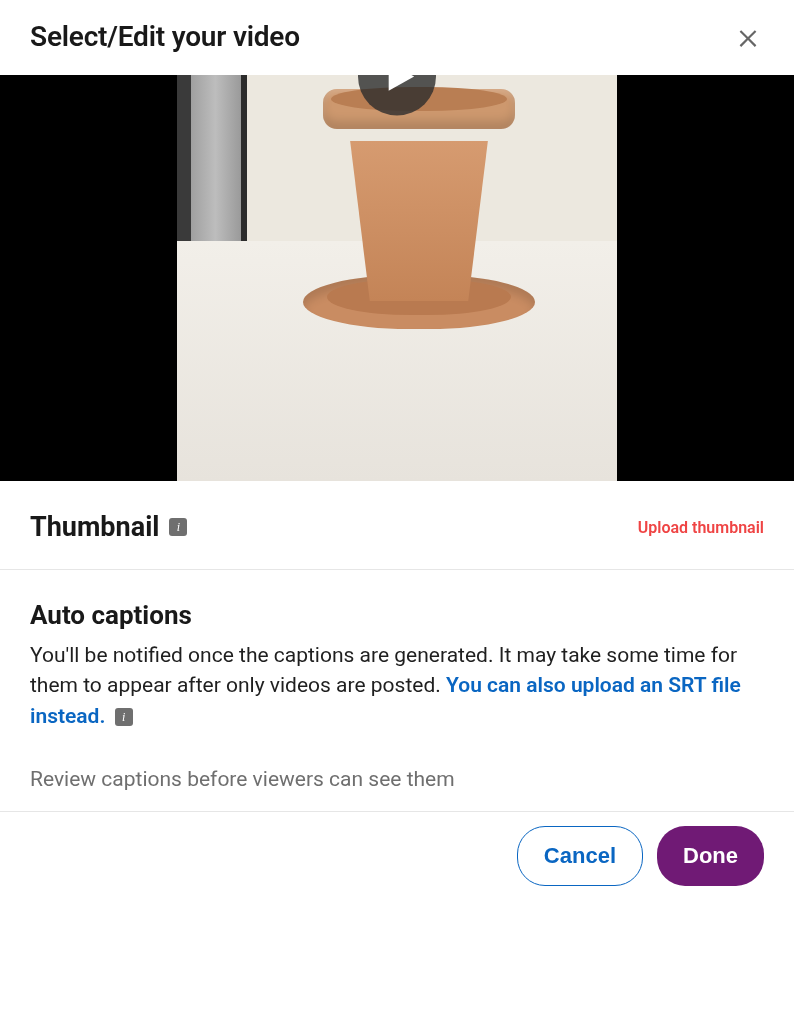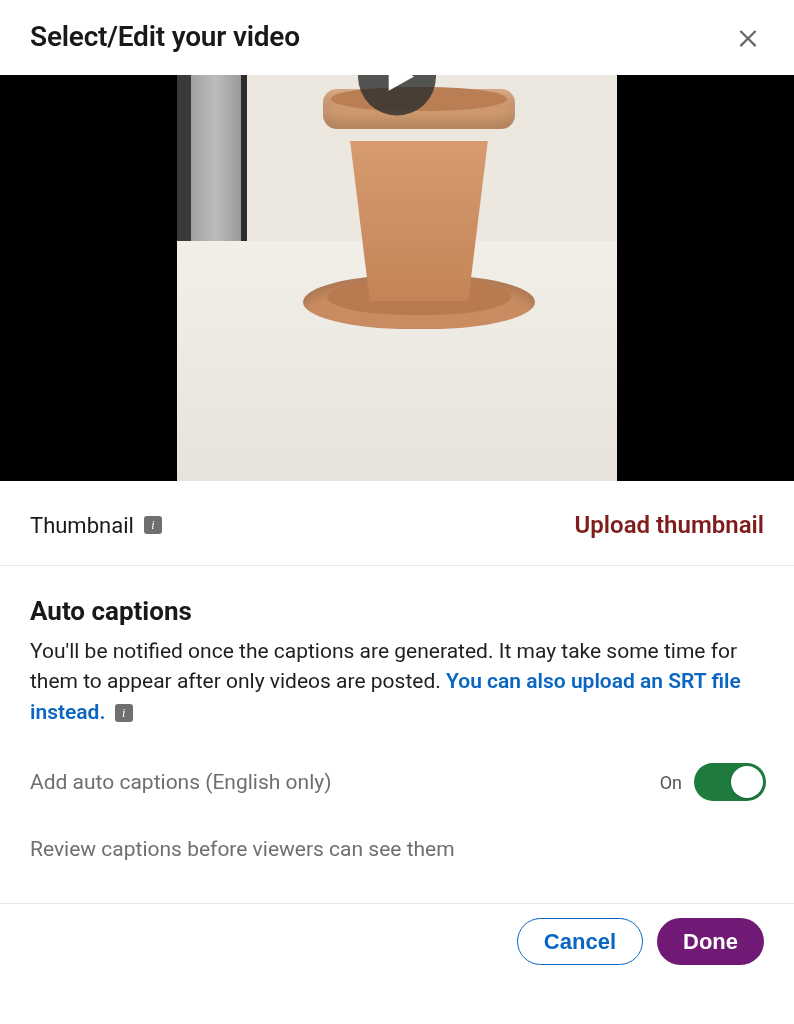--- a/index.html
+++ b/index.html
@@ -20,44 +20,44 @@
   .saucer { position:absolute; left:-6px; bottom:14px; width:232px; height:54px; background:#c98c62; border-radius:50%/55%; box-shadow:inset 0 8px 10px #00000022; }
   .saucer-inner { position:absolute; left:18px; bottom:28px; width:184px; height:36px; background:#b97a50; border-radius:50%/55%; }
   .pot-body { position:absolute; left:28px; bottom:42px; width:164px; height:160px; background:linear-gradient(180deg,#d69b70 0%,#c48457 100%); clip-path: polygon(8% 0, 92% 0, 80% 100%, 20% 100%); border-radius:6px; }
   .pot-rim { position:absolute; left:14px; top:6px; width:192px; height:40px; background:#cd986e; border-radius:14px; box-shadow:inset 0 -8px 10px #00000022, inset 0 4px 6px #ffffff33; }
   .pot-rim-top { position:absolute; left:22px; top:4px; width:176px; height:24px; background:#b97e53; border-radius:50%/55%; }
   .play-btn { position:absolute; left:50%; top:0; transform:translate(-50%,-48%); width:78px; height:78px; border-radius:50%; background:#2d2d2dcc; display:flex; align-items:center; justify-content:center; cursor:pointer; }
   .play-btn svg { width:34px; height:34px; fill:#fff; margin-left:6px; }
 
   .thumb-row { display:flex; align-items:center; justify-content:space-between; padding:30px 30px 26px 30px; border-bottom:1px solid #e6e6e6; }
   .thumb-left { display:flex; align-items:center; gap:10px; }
-  .thumb-left h2 { font-size:22px; font-weight:400; }
+  .thumb-left h2 { font-size:27px; font-weight:700; }
   .info-badge { width:18px; height:18px; border-radius:3px; background:#6f6f6f; color:#fff; font-size:12px; font-style:italic; font-family:Georgia,serif; display:flex; align-items:center; justify-content:center; line-height:1; }
-  .upload-link { color:#7f1d1d; font-size:24px; font-weight:600; cursor:pointer; }
+  .upload-link { color:#ef4444; font-size:16px; font-weight:600; cursor:pointer; }
 
-  .captions-section { padding:30px 28px 20px 30px; border-bottom:1px solid #e6e6e6; }
+  .captions-section { padding:30px 18px 20px 30px; border-bottom:1px solid #e6e6e6; }
   .captions-section h2 { font-size:26px; font-weight:700; margin-bottom:10px; }
   .captions-desc { font-size:21px; line-height:1.45; color:#000000e0; }
   .captions-desc .srt-link { color:#0a66c2; font-weight:600; cursor:pointer; }
   .inline-info { display:inline-flex; vertical-align:middle; margin-left:4px; }
 
   .toggle-row { display:flex; align-items:center; justify-content:space-between; margin-top:36px; }
   .toggle-row + .toggle-row { margin-bottom:22px; }
   .toggle-label { font-size:21px; color:#6f6f6f; }
   .toggle-right { display:flex; align-items:center; gap:12px; }
   .toggle-state { font-size:18px; color:#555; }
   .switch { width:72px; height:38px; border-radius:19px; position:relative; cursor:pointer; }
   .switch .knob { position:absolute; top:3px; width:32px; height:32px; border-radius:50%; background:#fff; box-shadow:0 1px 2px rgba(0,0,0,.25); transition:left .15s; }
   .switch.on { background:#1f7a3e; }
   .switch.on .knob { left:37px; }
   .switch.off { background:#7a7a7a; }
   .switch.off .knob { left:3px; }
 
   .footer { display:flex; justify-content:flex-end; align-items:center; gap:14px; padding:14px 30px 0 30px; }
-  .btn { height:47px; padding:0 26px; border-radius:28px; font-size:22px; font-weight:600; display:flex; align-items:center; cursor:pointer; border:none; }
+  .btn { height:60px; padding:0 26px; border-radius:28px; font-size:22px; font-weight:600; display:flex; align-items:center; cursor:pointer; border:none; }
   .btn-secondary { background:#fff; color:#0a66c2; border:1.5px solid #0a66c2; }
   .btn-primary { background:#701a75; color:#fff; }
 </style>
 </head>
 <body>
 
 <div class="dialog">
 
   <div class="header">
     <h1>Select/Edit your video</h1>
@@ -97,29 +97,20 @@
     <span class="upload-link">Upload thumbnail</span>
   </div>
 
   <div class="captions-section">
     <h2>Auto captions</h2>
     <p class="captions-desc">
       <span>You'll be notified once the captions are generated. It may take some time for them to appear after only videos are posted. </span><span class="srt-link">You can also upload an SRT file instead.</span>
       <span class="inline-info info-badge">i</span>
     </p>
 
-    <div class="toggle-row">
-      <span class="toggle-label">Add auto captions (English only)</span>
-      <div class="toggle-right">
-        <span class="toggle-state">On</span>
-        <div class="switch on">
-            <div class="knob"></div>
-          </div>
-      </div>
-    </div>
 
     <div class="toggle-row">
       <span class="toggle-label">Review captions before viewers can see them</span>
     </div>
   </div>
 
   <div class="footer">
     <button class="btn btn-secondary">Cancel</button>
     <button class="btn btn-primary">Done</button>
   </div>

